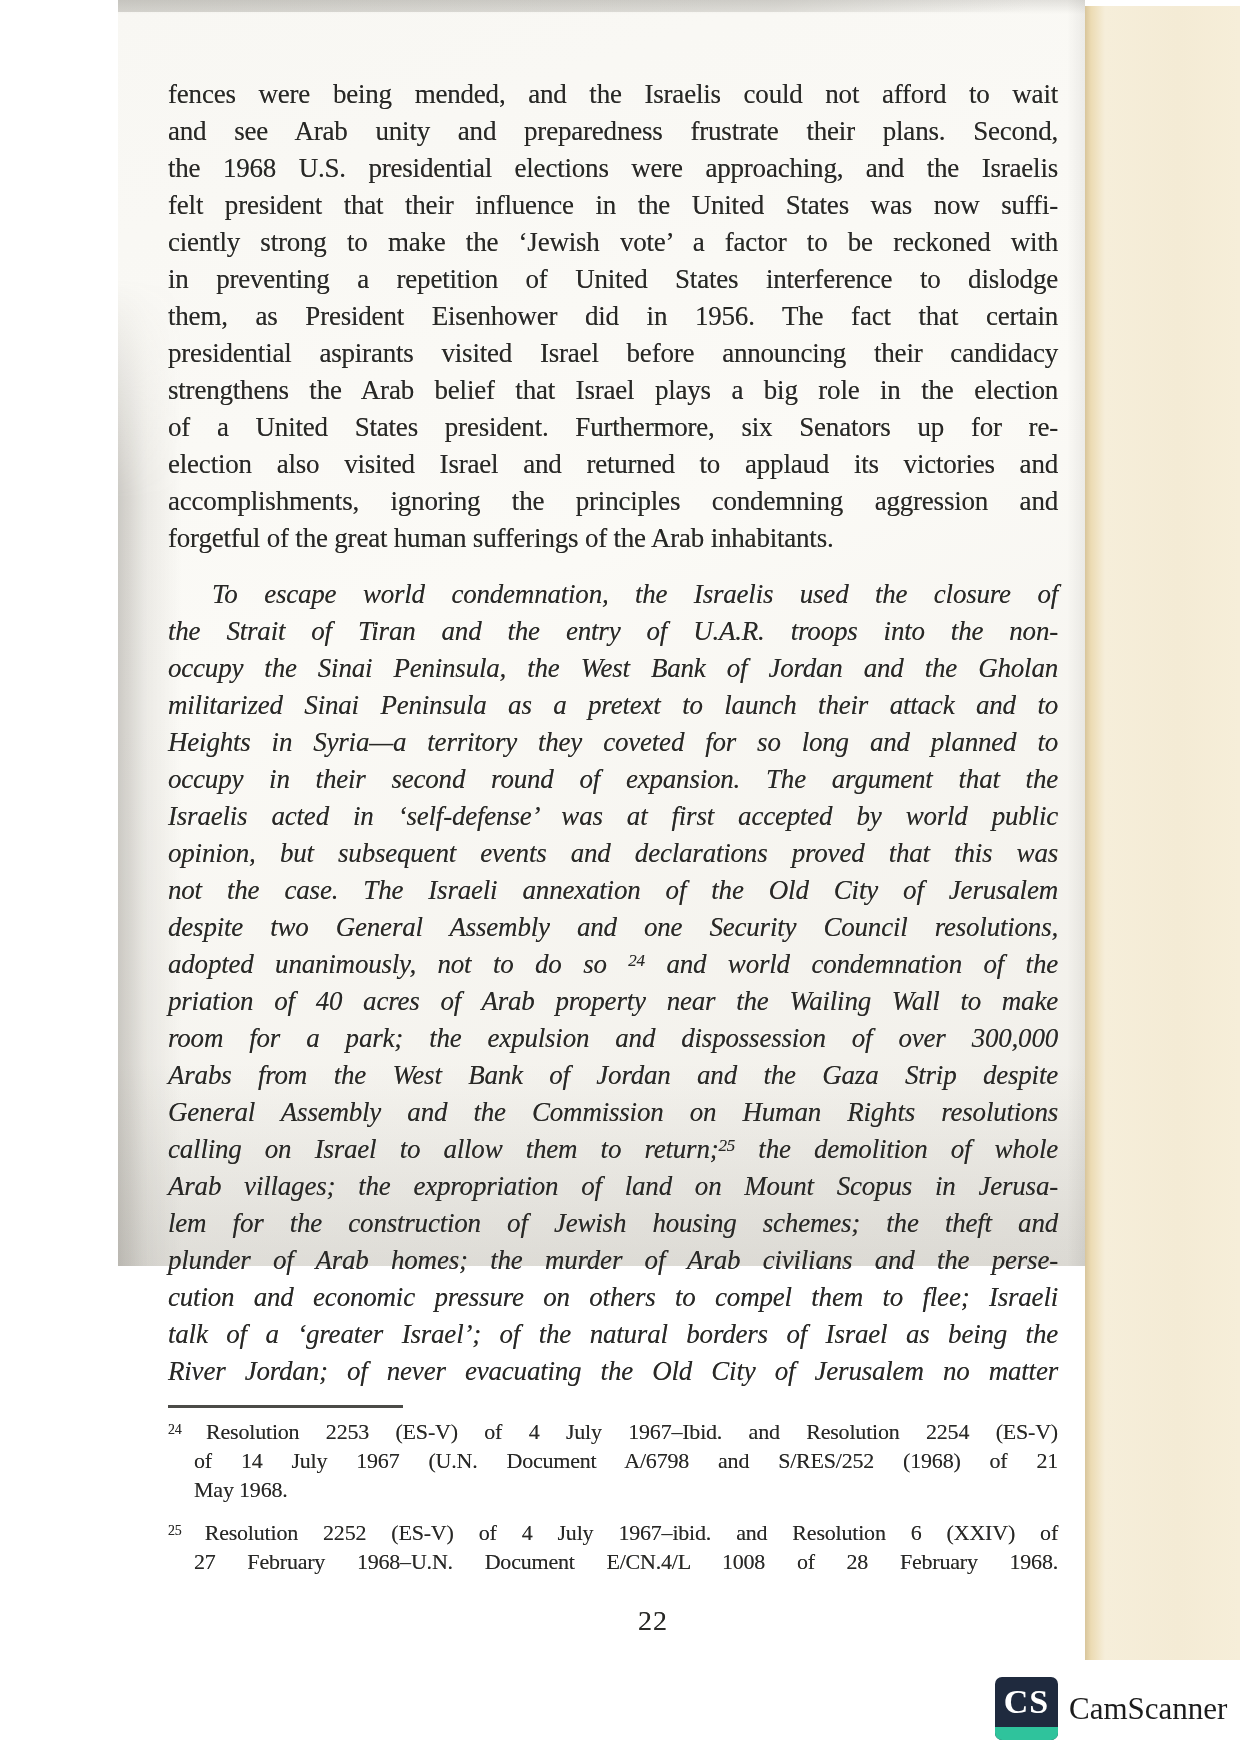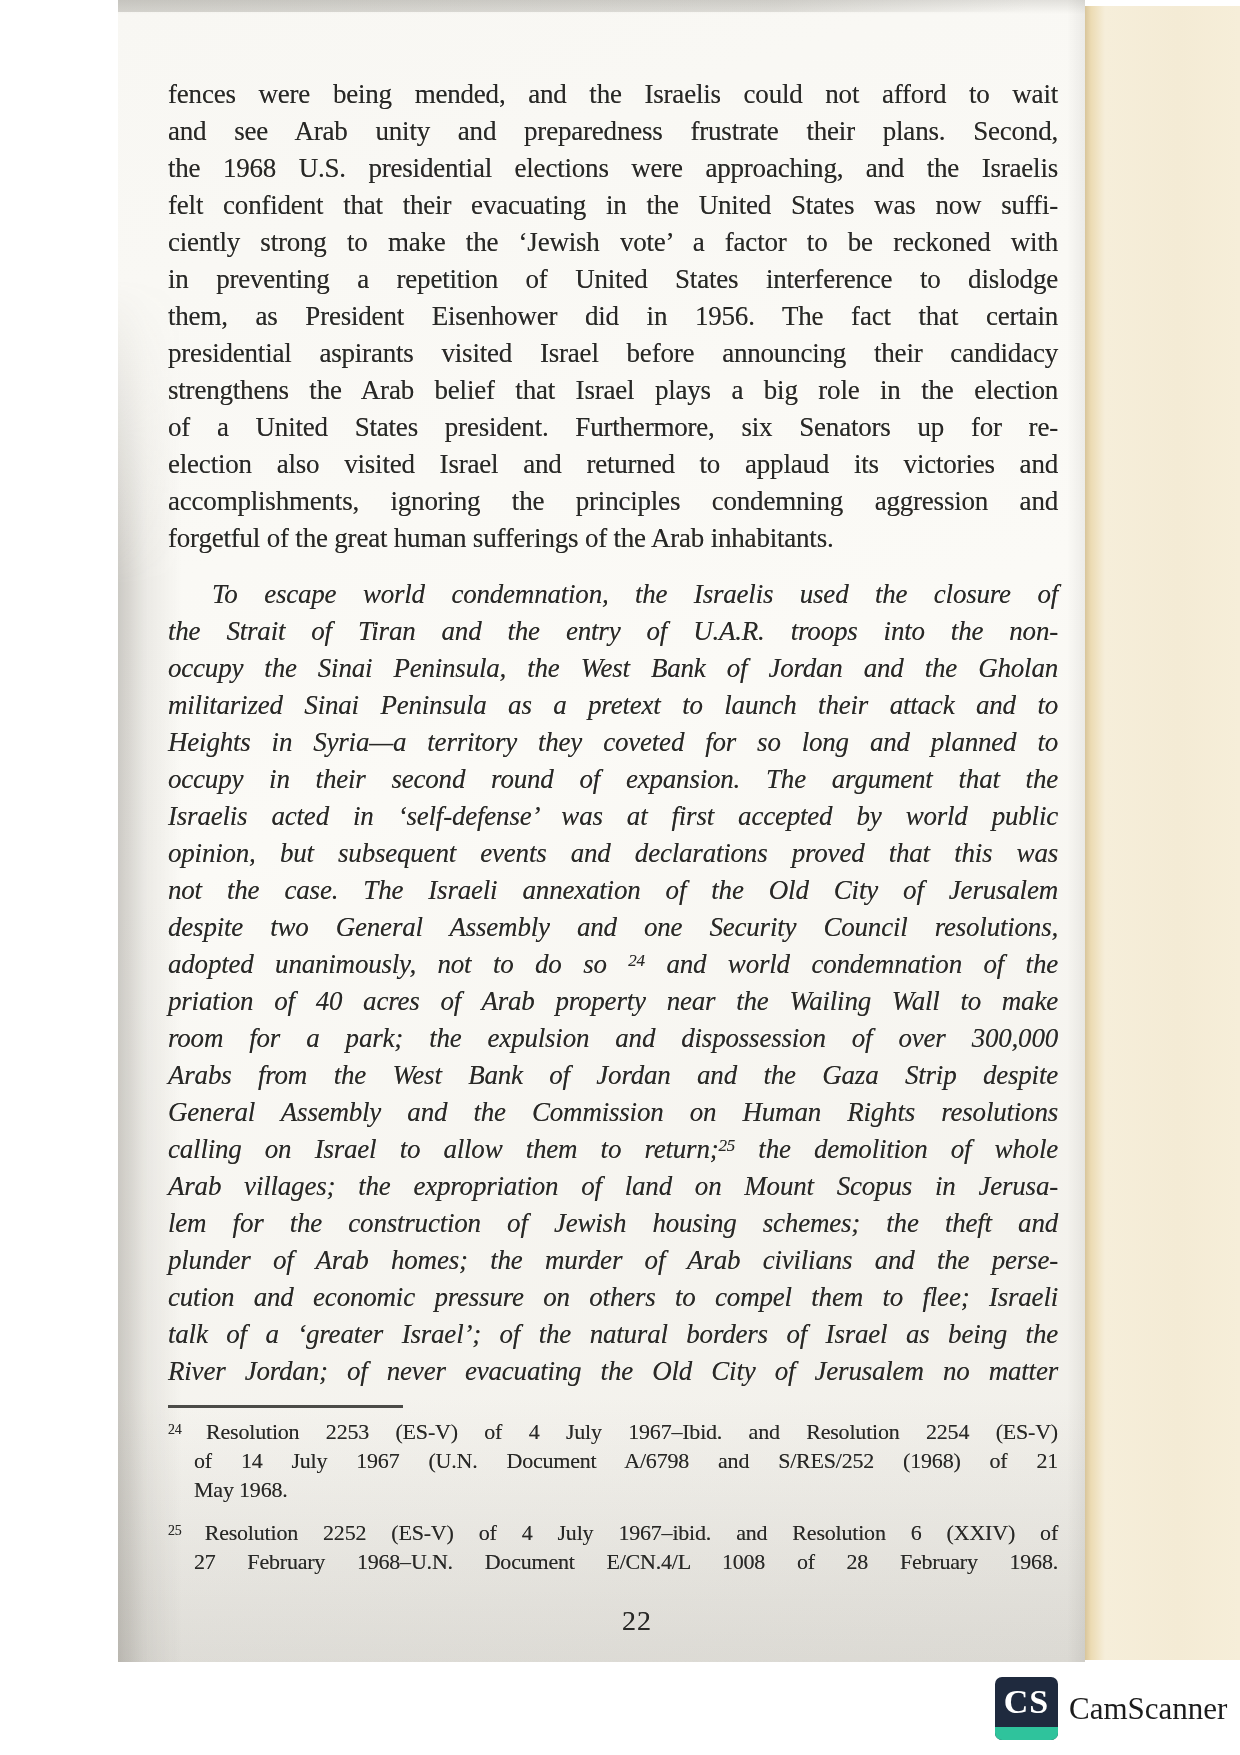--- a/index.html
+++ b/index.html
@@ -6,21 +6,21 @@
   body {
     width:1240px; height:1755px;
     background:#ffffff;
     position:relative;
     overflow:hidden;
     font-family:"Liberation Serif","DejaVu Serif",serif;
   }
 
   
   .page {
-    position:absolute; left:118px; top:0; width:967px; height:1662px;
+    position:absolute; left:118px; top:0; width:967px; height:1266px;
     background:
       linear-gradient(to bottom, rgba(100,98,92,0.16) 0, rgba(100,98,92,0) 14px),
       linear-gradient(to left, rgba(0,0,0,0.06) 0, rgba(0,0,0,0) 18px),
       linear-gradient(to bottom, rgba(0,0,0,0) 84%, rgba(96,94,88,0.14) 100%),
       linear-gradient(160deg, #f8f7f3 0%, #fbfaf6 45%, #efede7 100%);
   }
   .left-shadow {
     position:absolute; left:0; top:280px; bottom:0; width:64px;
     background:linear-gradient(to right, rgba(108,103,94,0.32), rgba(108,103,94,0.10) 45%, rgba(108,103,94,0));
     -webkit-mask-image:linear-gradient(to bottom, transparent, #000 22%);
@@ -56,21 +56,21 @@
     width:235px; height:0;
     border-top:3px solid #4b4b47;
   }
   .footnote { font-size:22px; line-height:29px; }
   .footnote + .footnote { margin-top:14px; }
   .footnote .line + .line { padding-left:26px; }
   .footnote sup { font-size:14px; vertical-align:5px; }
 
   .page-number {
     margin-top:26px;
-    position:relative; left:24px;
+    position:relative; left:40px;
     text-align:center;
     font-size:28px; letter-spacing:1px;
   }
 
   
   .watermark {
     position:absolute; left:995px; top:1677px;
     display:flex; align-items:center; gap:11px;
   }
   .cs-icon {
@@ -95,21 +95,21 @@
 
 <div class="page">
   <div class="top-edge-shadow"></div>
   <div class="left-shadow"></div>
 
   <div class="text-block">
     <div class="para para-1">
         <div class="line">fences were being mended, and the Israelis could not afford to wait</div>
         <div class="line">and see Arab unity and preparedness frustrate their plans. Second,</div>
         <div class="line">the 1968 U.S. presidential elections were approaching, and the Israelis</div>
-        <div class="line">felt confident that their evacuating in the United States was now suffi-</div>
+        <div class="line">felt president that their influence in the United States was now suffi-</div>
         <div class="line">ciently strong to make the ‘Jewish vote’ a factor to be reckoned with</div>
         <div class="line">in preventing a repetition of United States interference to dislodge</div>
         <div class="line">them, as President Eisenhower did in 1956. The fact that certain</div>
         <div class="line">presidential aspirants visited Israel before announcing their candidacy</div>
         <div class="line">strengthens the Arab belief that Israel plays a big role in the election</div>
         <div class="line">of a United States president. Furthermore, six Senators up for re-</div>
         <div class="line">election also visited Israel and returned to applaud its victories and</div>
         <div class="line">accomplishments, ignoring the principles condemning aggression and</div>
         <div class="line end">forgetful of the great human sufferings of the Arab inhabitants.</div>
       </div>

